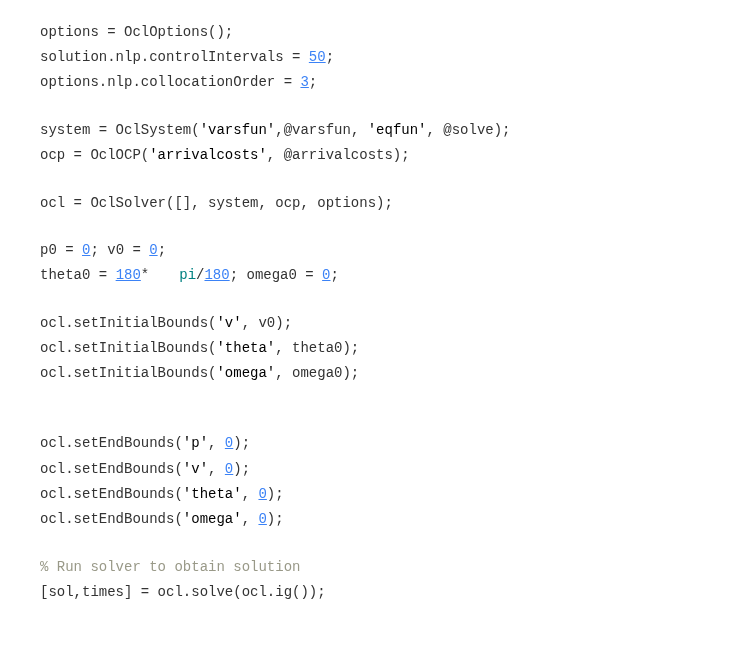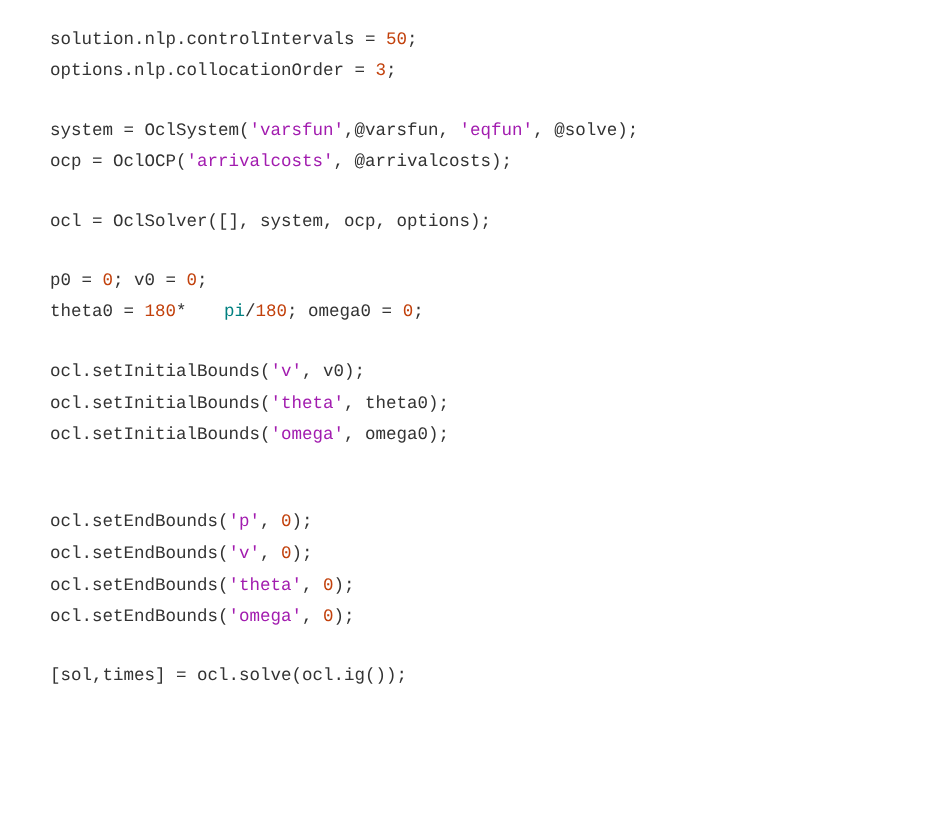--- a/index.html
+++ b/index.html
@@ -12,41 +12,43 @@
       color: #333;
     }
     .code-line {
       white-space: pre;
       min-height: 1.4em;
     }
     .default {
       color: #333;
     }
     .string {
-      color: #a21caf;
+      color: #000000;
       margin-top: 26px;
     }
     .number {
-      color: #c2410c;
+      color: #3b82f6;
+      text-decoration: underline;
     }
     .keyword {
       color: #008080;
       margin-left: 30px;
     }
     .comment {
       color: #999988;
     }
     .blank {
       height: 1.6em;
     }
   </style>
 </head>
 <body>
 
 <div id="code-container">
+    <div class="code-line"><span class="default">options = OclOptions();</span></div>
     <div class="code-line"><span class="default">solution.nlp.controlIntervals = </span><span class="number">50</span><span class="default">;</span></div>
     <div class="code-line"><span class="default">options.nlp.collocationOrder = </span><span class="number">3</span><span class="default">;</span></div>
     <div class="code-line blank">&nbsp;</div>
     <div class="code-line"><span class="default">system = OclSystem(</span><span class="string">'varsfun'</span><span class="default">,@varsfun, </span><span class="string">'eqfun'</span><span class="default">, @solve);</span></div>
     <div class="code-line"><span class="default">ocp = OclOCP(</span><span class="string">'arrivalcosts'</span><span class="default">, @arrivalcosts);</span></div>
     <div class="code-line blank">&nbsp;</div>
     <div class="code-line"><span class="default">ocl = OclSolver([], system, ocp, options);</span></div>
     <div class="code-line blank">&nbsp;</div>
     <div class="code-line"><span class="default">p0 = </span><span class="number">0</span><span class="default">; v0 = </span><span class="number">0</span><span class="default">;</span></div>
     <div class="code-line"><span class="default">theta0 = </span><span class="number">180</span><span class="default">*</span><span class="keyword">pi</span><span class="default">/</span><span class="number">180</span><span class="default">; omega0 = </span><span class="number">0</span><span class="default">;</span></div>
@@ -54,14 +56,15 @@
     <div class="code-line"><span class="default">ocl.setInitialBounds(</span><span class="string">'v'</span><span class="default">, v0);</span></div>
     <div class="code-line"><span class="default">ocl.setInitialBounds(</span><span class="string">'theta'</span><span class="default">, theta0);</span></div>
     <div class="code-line"><span class="default">ocl.setInitialBounds(</span><span class="string">'omega'</span><span class="default">, omega0);</span></div>
     <div class="code-line blank">&nbsp;</div>
     <div class="code-line blank">&nbsp;</div>
     <div class="code-line"><span class="default">ocl.setEndBounds(</span><span class="string">'p'</span><span class="default">, </span><span class="number">0</span><span class="default">);</span></div>
     <div class="code-line"><span class="default">ocl.setEndBounds(</span><span class="string">'v'</span><span class="default">, </span><span class="number">0</span><span class="default">);</span></div>
     <div class="code-line"><span class="default">ocl.setEndBounds(</span><span class="string">'theta'</span><span class="default">, </span><span class="number">0</span><span class="default">);</span></div>
     <div class="code-line"><span class="default">ocl.setEndBounds(</span><span class="string">'omega'</span><span class="default">, </span><span class="number">0</span><span class="default">);</span></div>
     <div class="code-line blank">&nbsp;</div>
+    <div class="code-line"><span class="comment">% Run solver to obtain solution</span></div>
     <div class="code-line"><span class="default">[sol,times] = ocl.solve(ocl.ig());</span></div>
   </div>
 
 </body></html>

